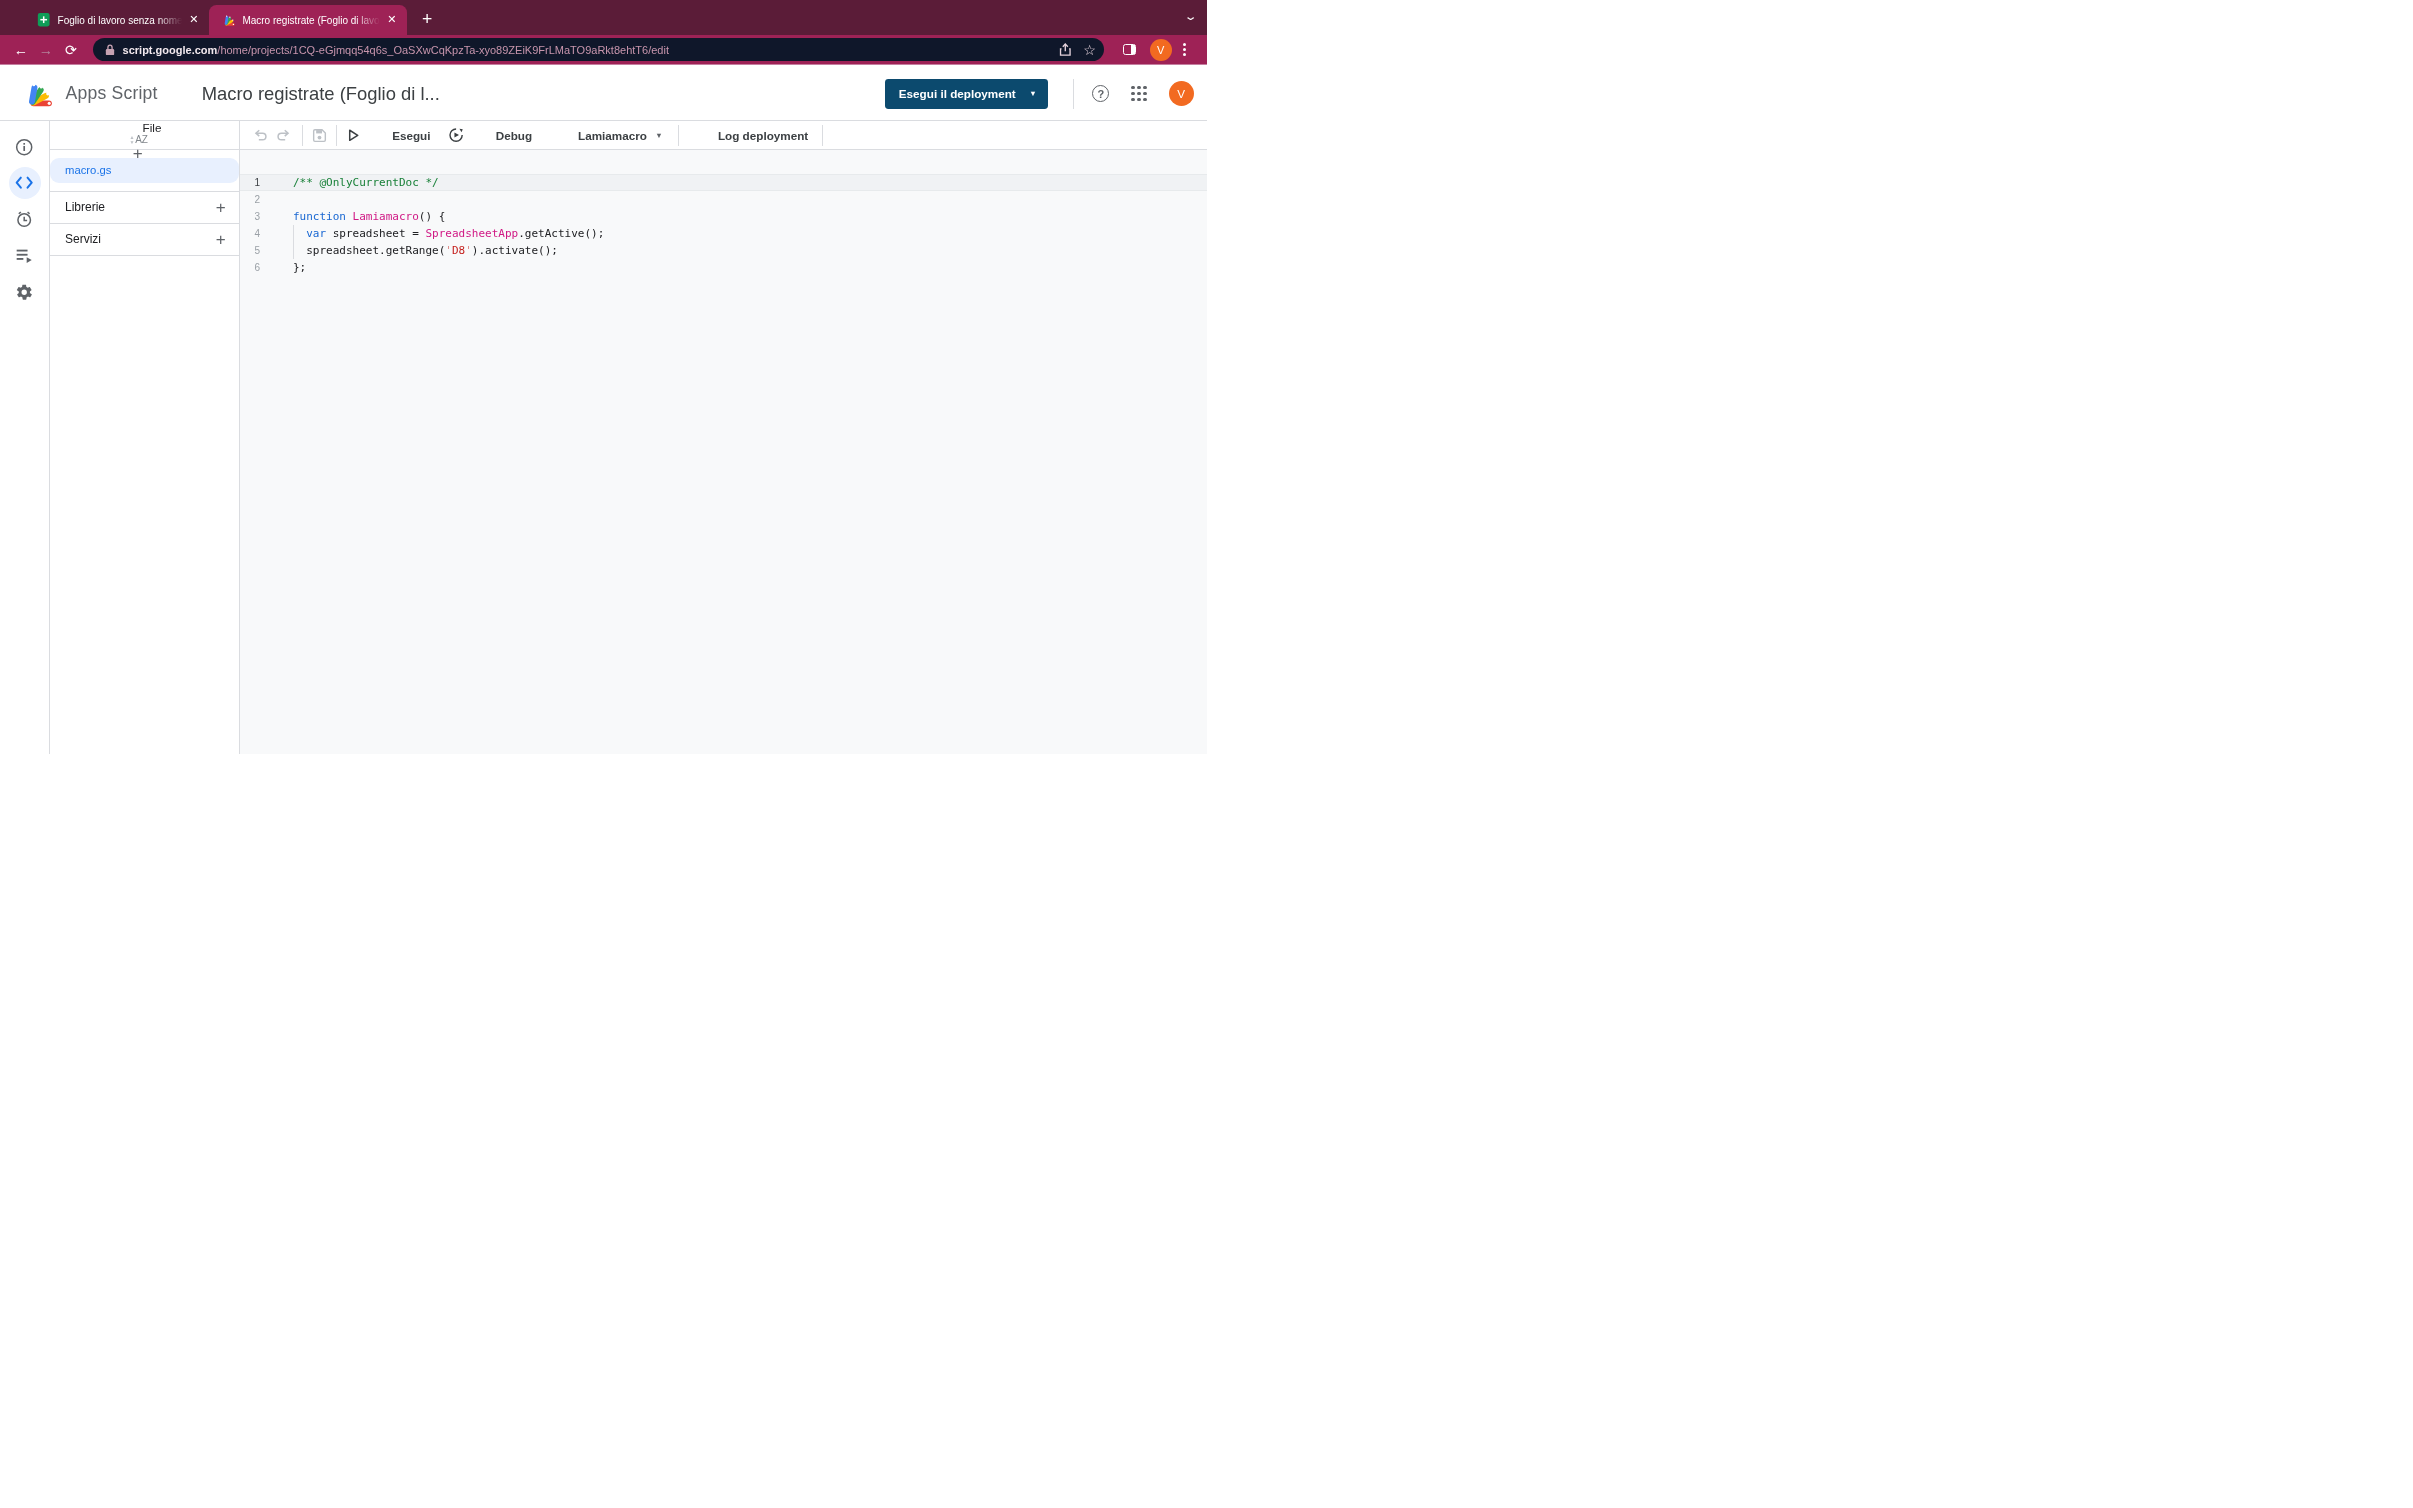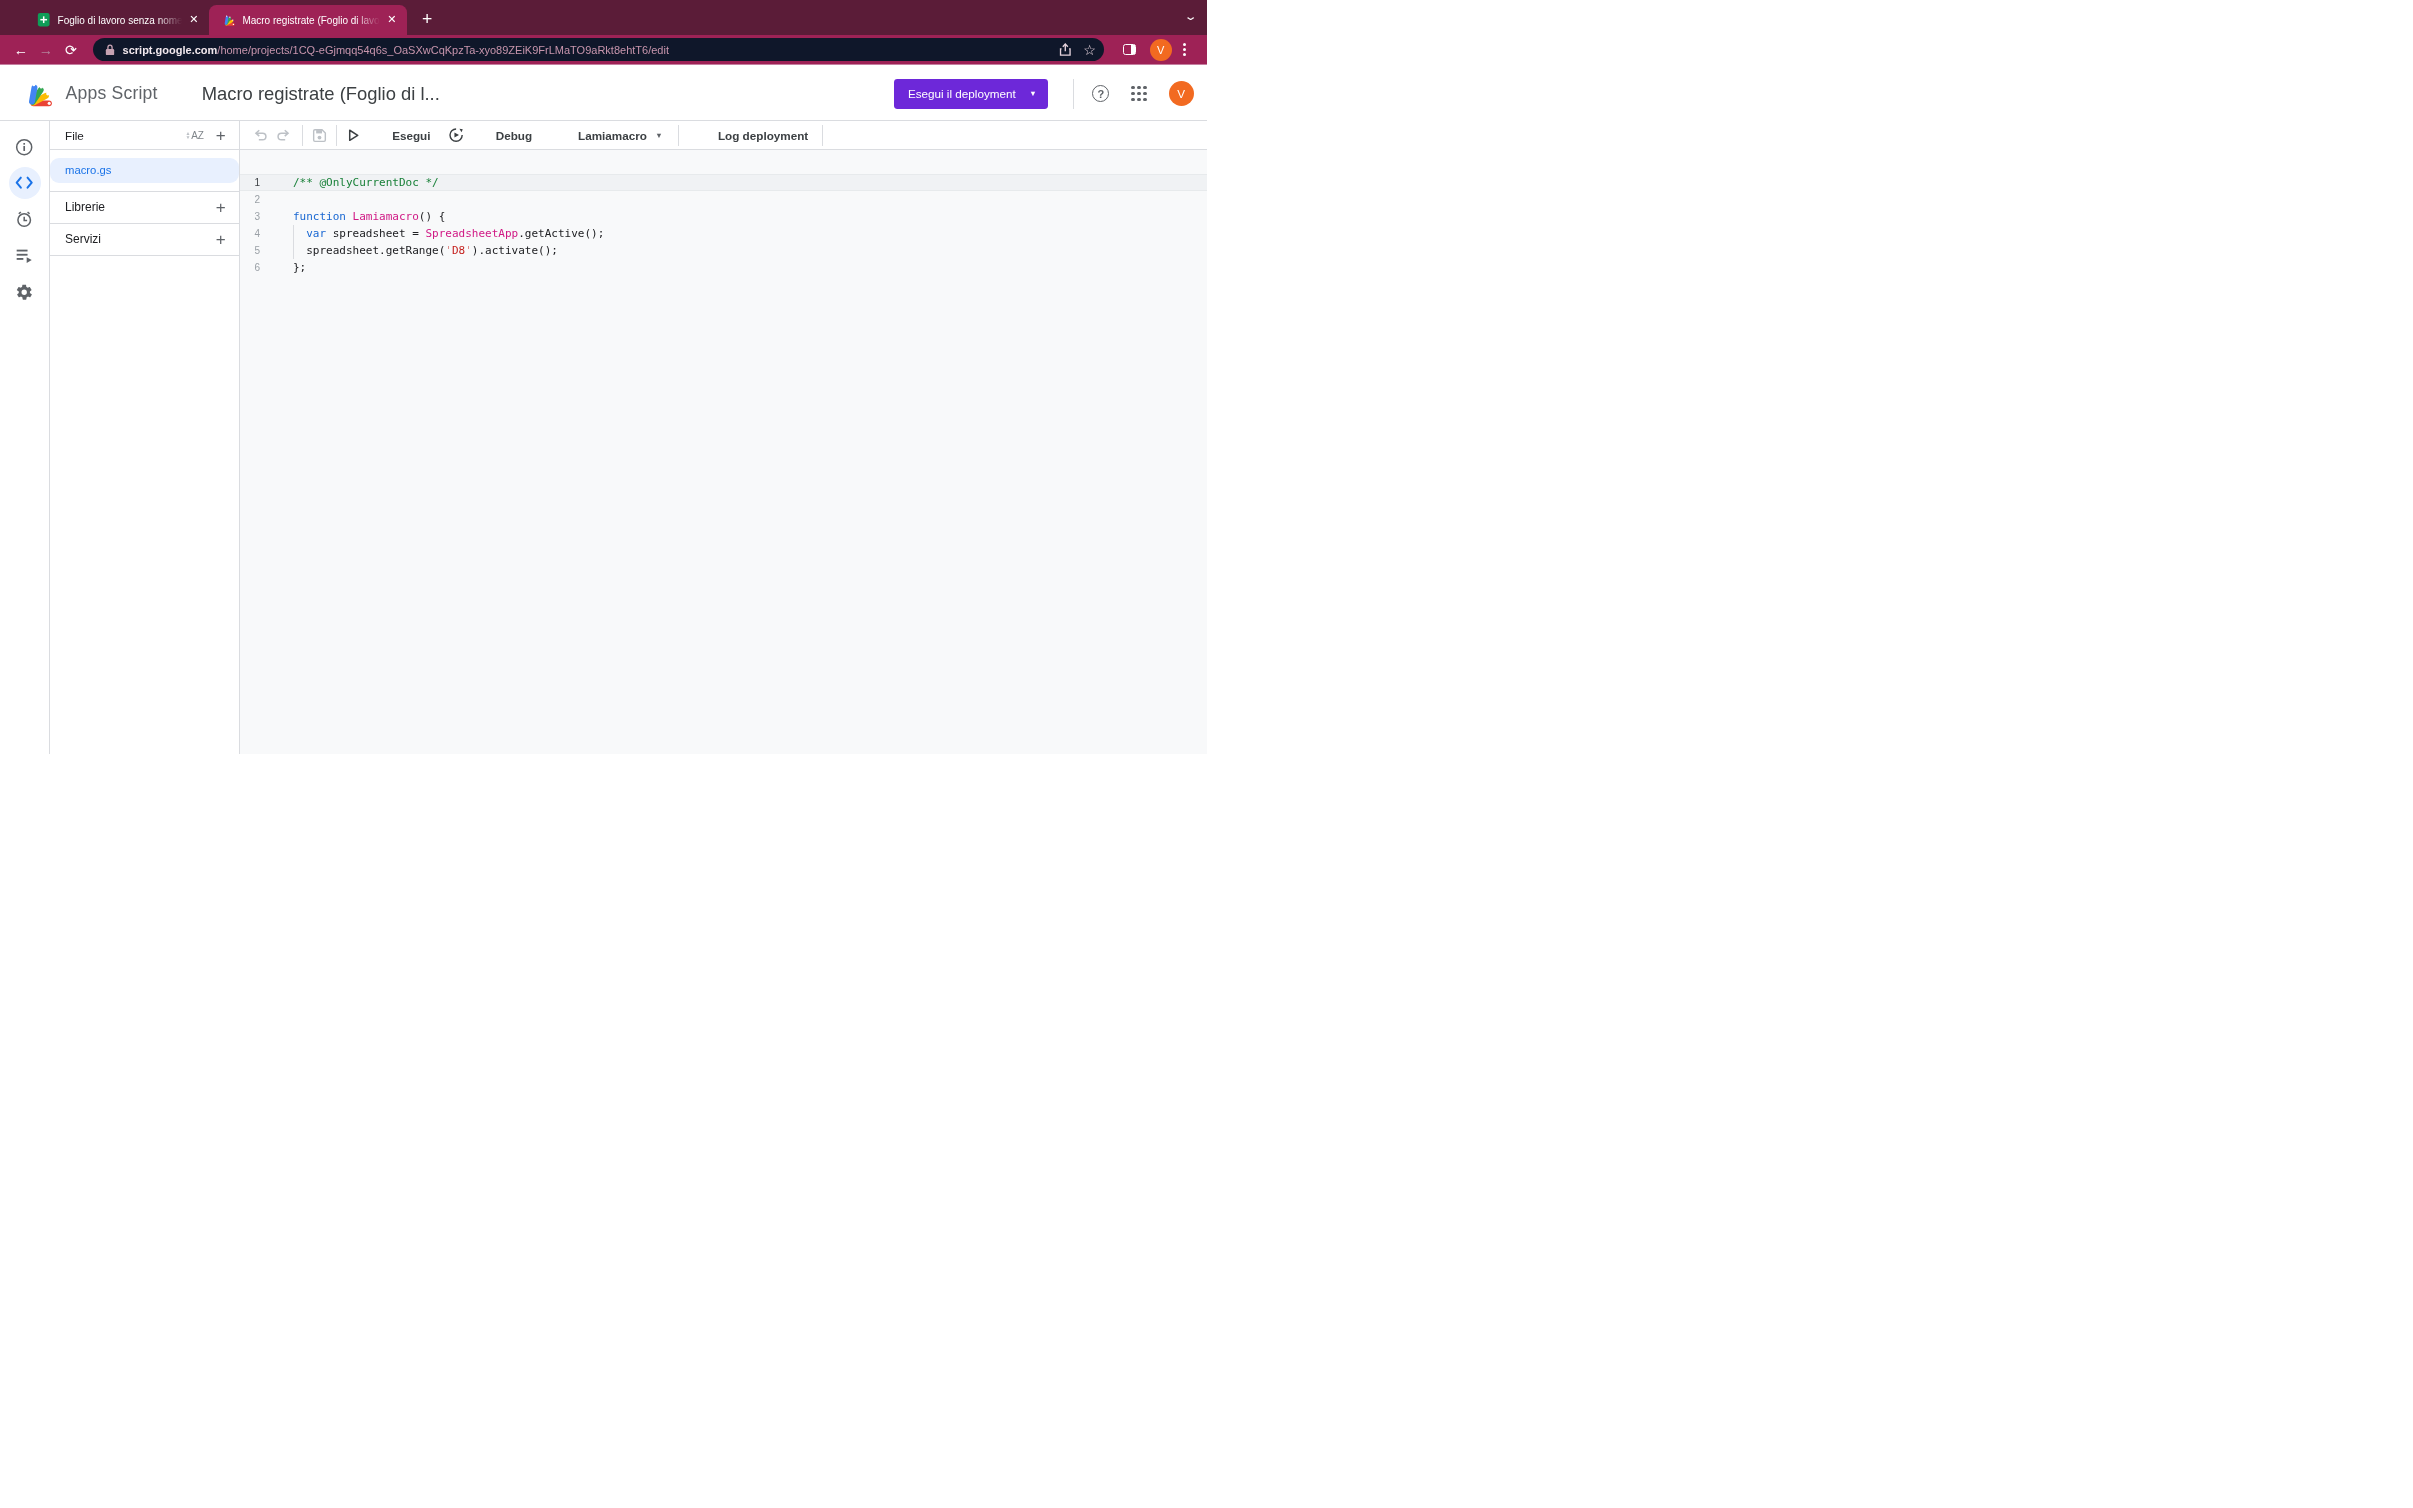--- a/index.html
+++ b/index.html
@@ -43,43 +43,43 @@
            display:flex; flex-direction:column; gap:2.5px; }
   .kebab i { width:2.9px; height:2.9px; border-radius:1.7px; background:#fff; font-style:normal; }
 
   
   .appheader { flex:0 0 54px; background:#fff; border-bottom:0.8px solid #dadce0;
                display:flex; align-items:center; }
   .as-logo { margin-left:23.5px; }
   .as-name { font-size:17.6px; color:#5f6368; margin-left:10px; letter-spacing:0.2px; }
   .proj-title { font-size:18.4px; color:#3c4043; margin-left:44px; }
   .header-right { margin-left:auto; display:flex; align-items:center; }
-  .deploy-btn { height:30px; background:#6d28d9; color:#fff; border:none; border-radius:3.4px; font-size:11.7px;
-                font-weight:400; font-family:"Liberation Sans",sans-serif; padding:0 11.7px 0 13.4px;
+  .deploy-btn { height:30px; background:#0c4a6e; color:#fff; border:none; border-radius:3.4px; font-size:11.7px;
+                font-weight:700; font-family:"Liberation Sans",sans-serif; padding:0 11.7px 0 13.4px;
                 display:flex; align-items:center;text-align:center; }
   .deploy-caret { font-size:7.5px; margin-left:13.4px; }
   .hdr-div { width:0.8px; height:30px; background:#dadce0; margin:0 18.4px 0 25px; }
   .help-ic { width:17px; height:17px; border:1.7px solid #5f6368; border-radius:10px; color:#5f6368;
              font-size:11px; font-weight:700; display:flex; align-items:center; justify-content:center; }
   .grid-ic { margin-left:22px; display:grid; grid-template-columns:repeat(3,3.4px); gap:2.5px; }
   .grid-ic i { width:3.4px; height:3.4px; border-radius:1.7px; background:#5f6368; }
   .hdr-avatar { width:25px; height:25px; border-radius:12.6px; background:#f26a21; color:#fff; font-size:11.7px;
                 display:flex; align-items:center; justify-content:center; margin:0 13.4px 0 22px; }
 
   
   .main { flex:1; display:flex; min-height:0; }
   .rail { flex:0 0 50px; border-right:0.8px solid #dadce0; display:flex; flex-direction:column; align-items:center;
           padding-top:10px; }
   .rail-btn { width:32px; height:32px; border-radius:16px; display:flex; align-items:center; justify-content:center;
               margin-bottom:4.2px; color:#5f6368; }
   .rail-btn.active { background:#e8f0fe; color:#1a73e8; }
   .rail-btn svg { display:block; }
 
   .sidebar { flex:0 0 190px; border-right:0.8px solid #dadce0; display:flex; flex-direction:column; background:#fff; }
-  .panel-header { height:29px; border-bottom:0.8px solid #dadce0; display:flex; align-items:center; }
+  .panel-header { height:29px; border-bottom:0.8px solid #dadce0; display:flex; align-items:center;flex-direction:column; }
   .panel-title { font-size:11.7px; color:#202124; margin-left:15px; flex:1; }
   .sort-ic { color:#80868b; font-size:10px; display:flex; align-items:center; margin-right:11.7px; position:relative; }
   .sort-ic .arrows { display:flex; flex-direction:column; font-size:5px; line-height:4.2px; color:#bdc1c6; margin-right:0.8px; }
   .plus-ic { color:#5f6368; font-size:17px; font-weight:300; margin-right:13.4px; line-height:1; }
   .file-list { padding:7.5px 0 8.4px 0; border-bottom:0.8px solid #dadce0; }
   .file-item { height:25px; display:flex; align-items:center; font-size:11.3px; padding-left:15px;border-radius:9px; }
   .file-item.selected { background:#e8f0fe; color:#1a73e8; }
   .side-section { height:32px; border-bottom:0.8px solid #dadce0; display:flex; align-items:center; }
   .side-section .panel-title { font-size:12px; }
 

